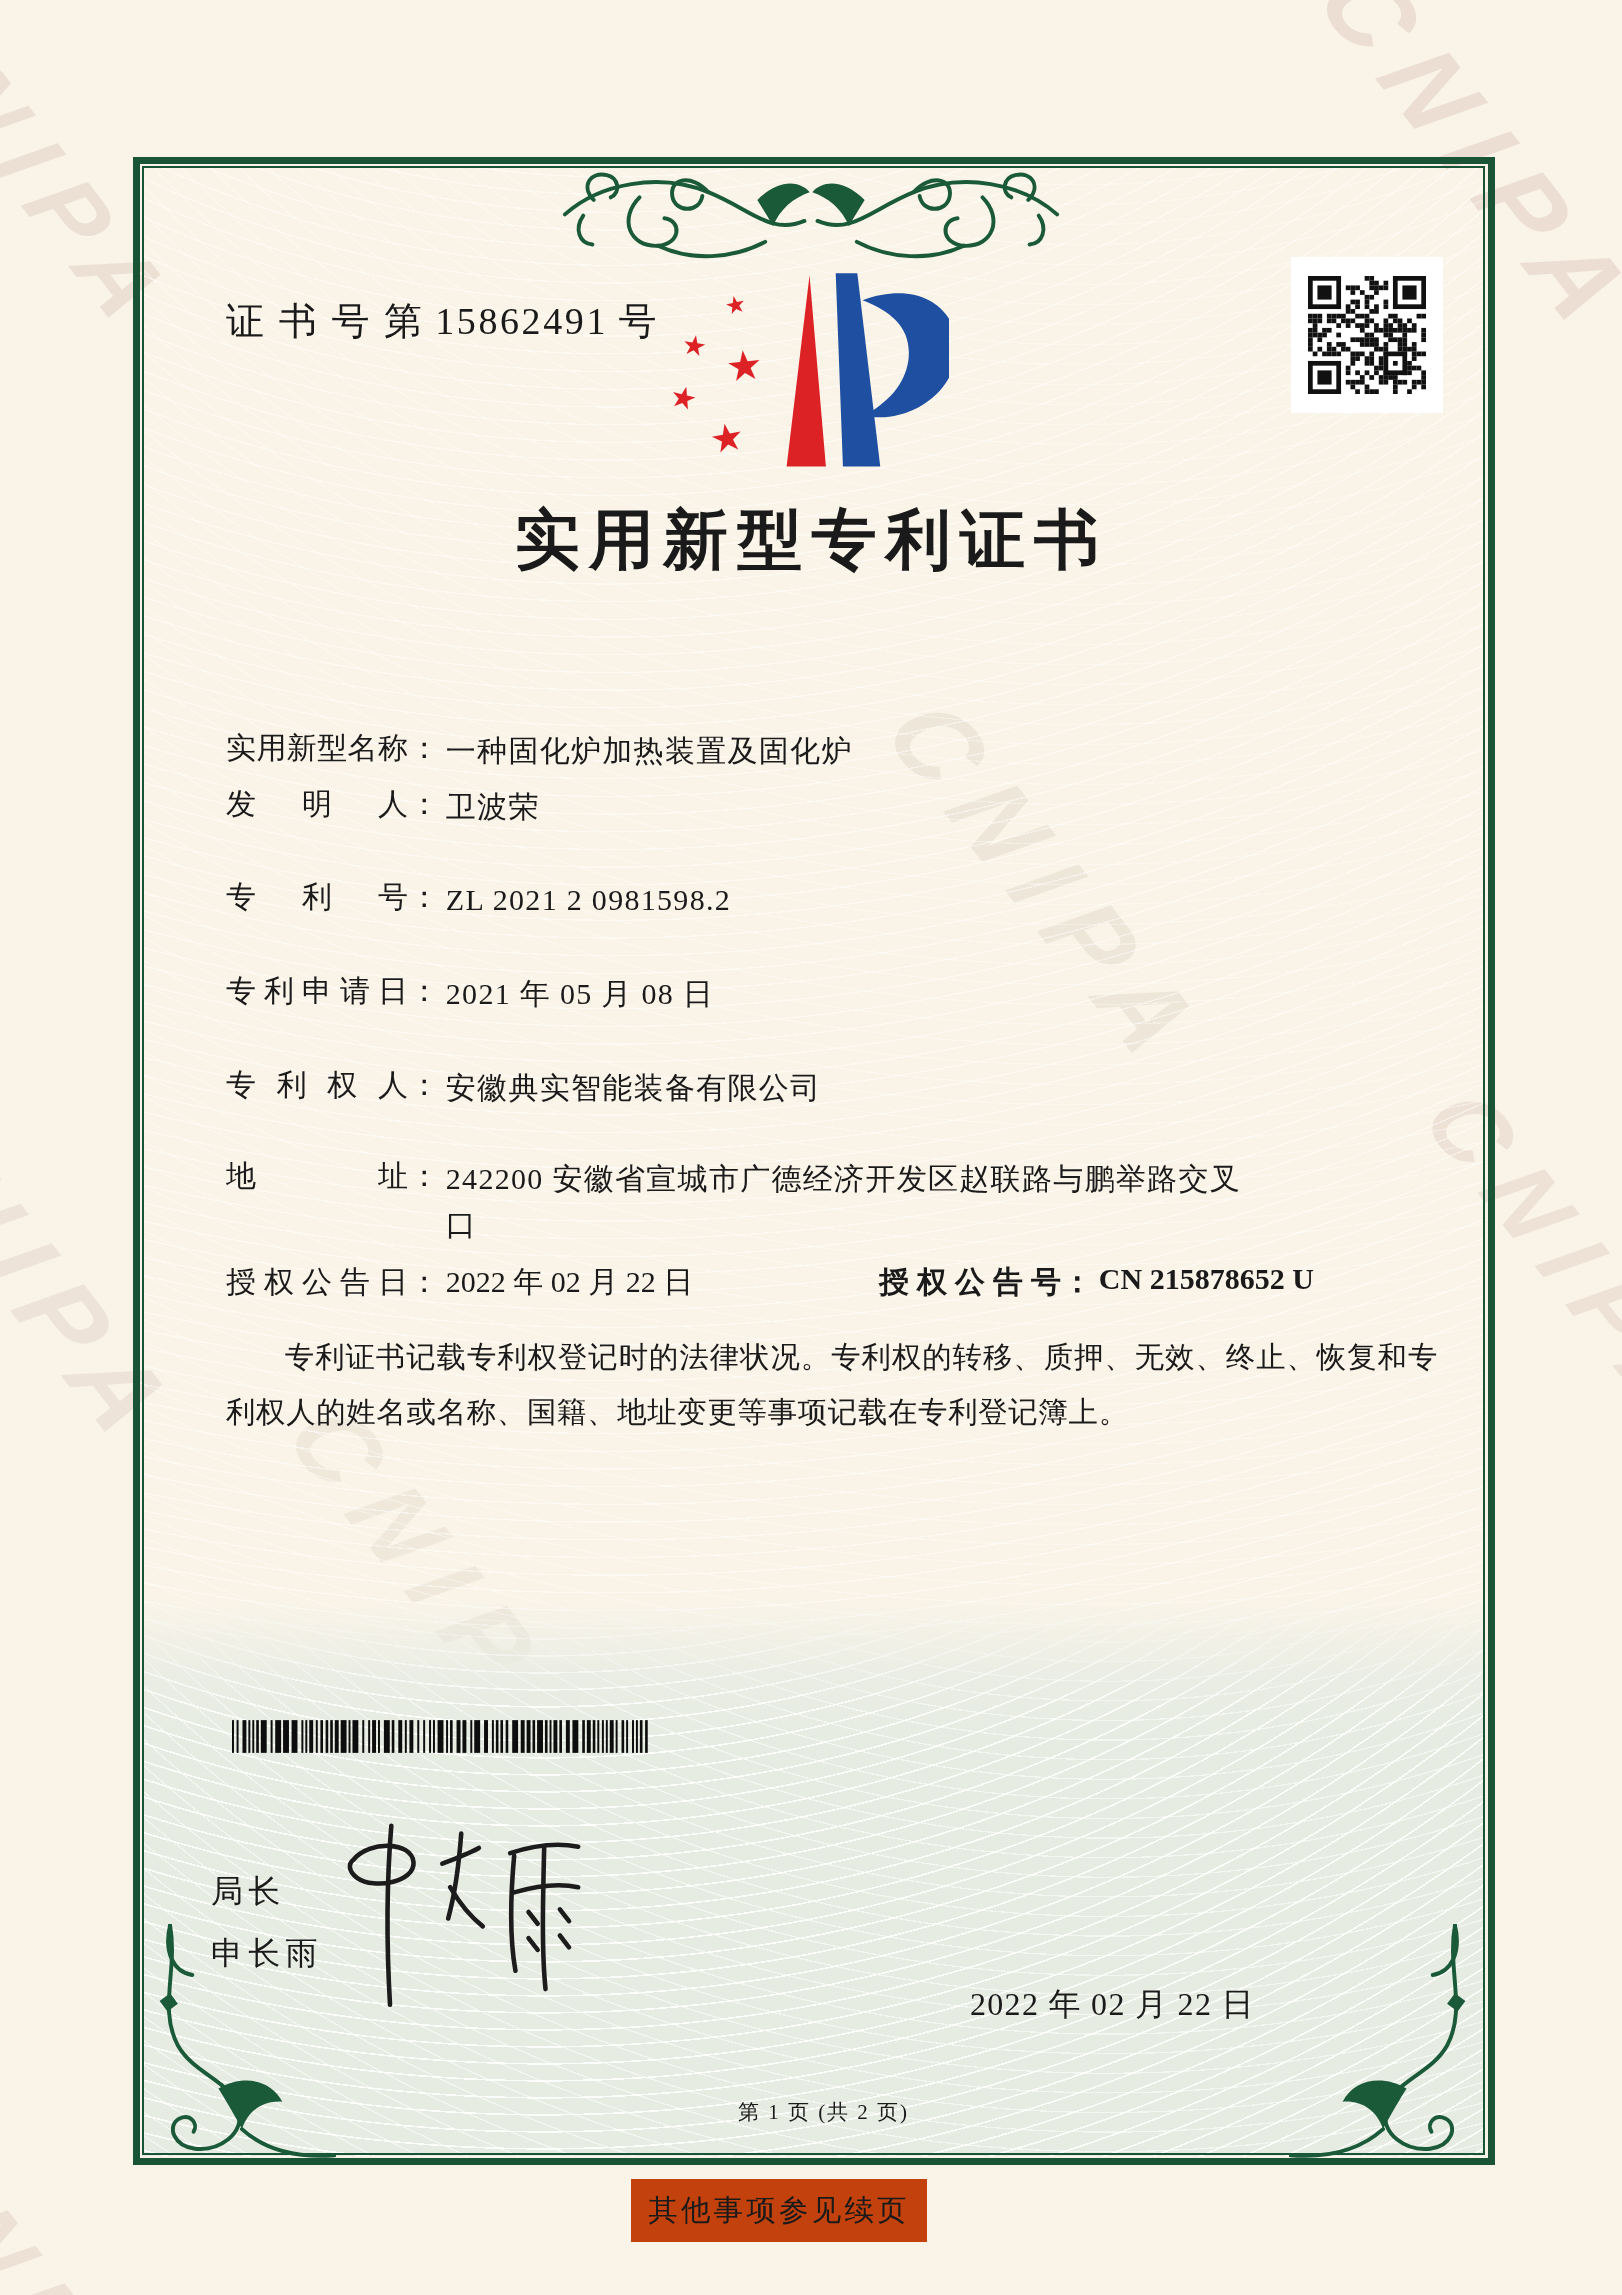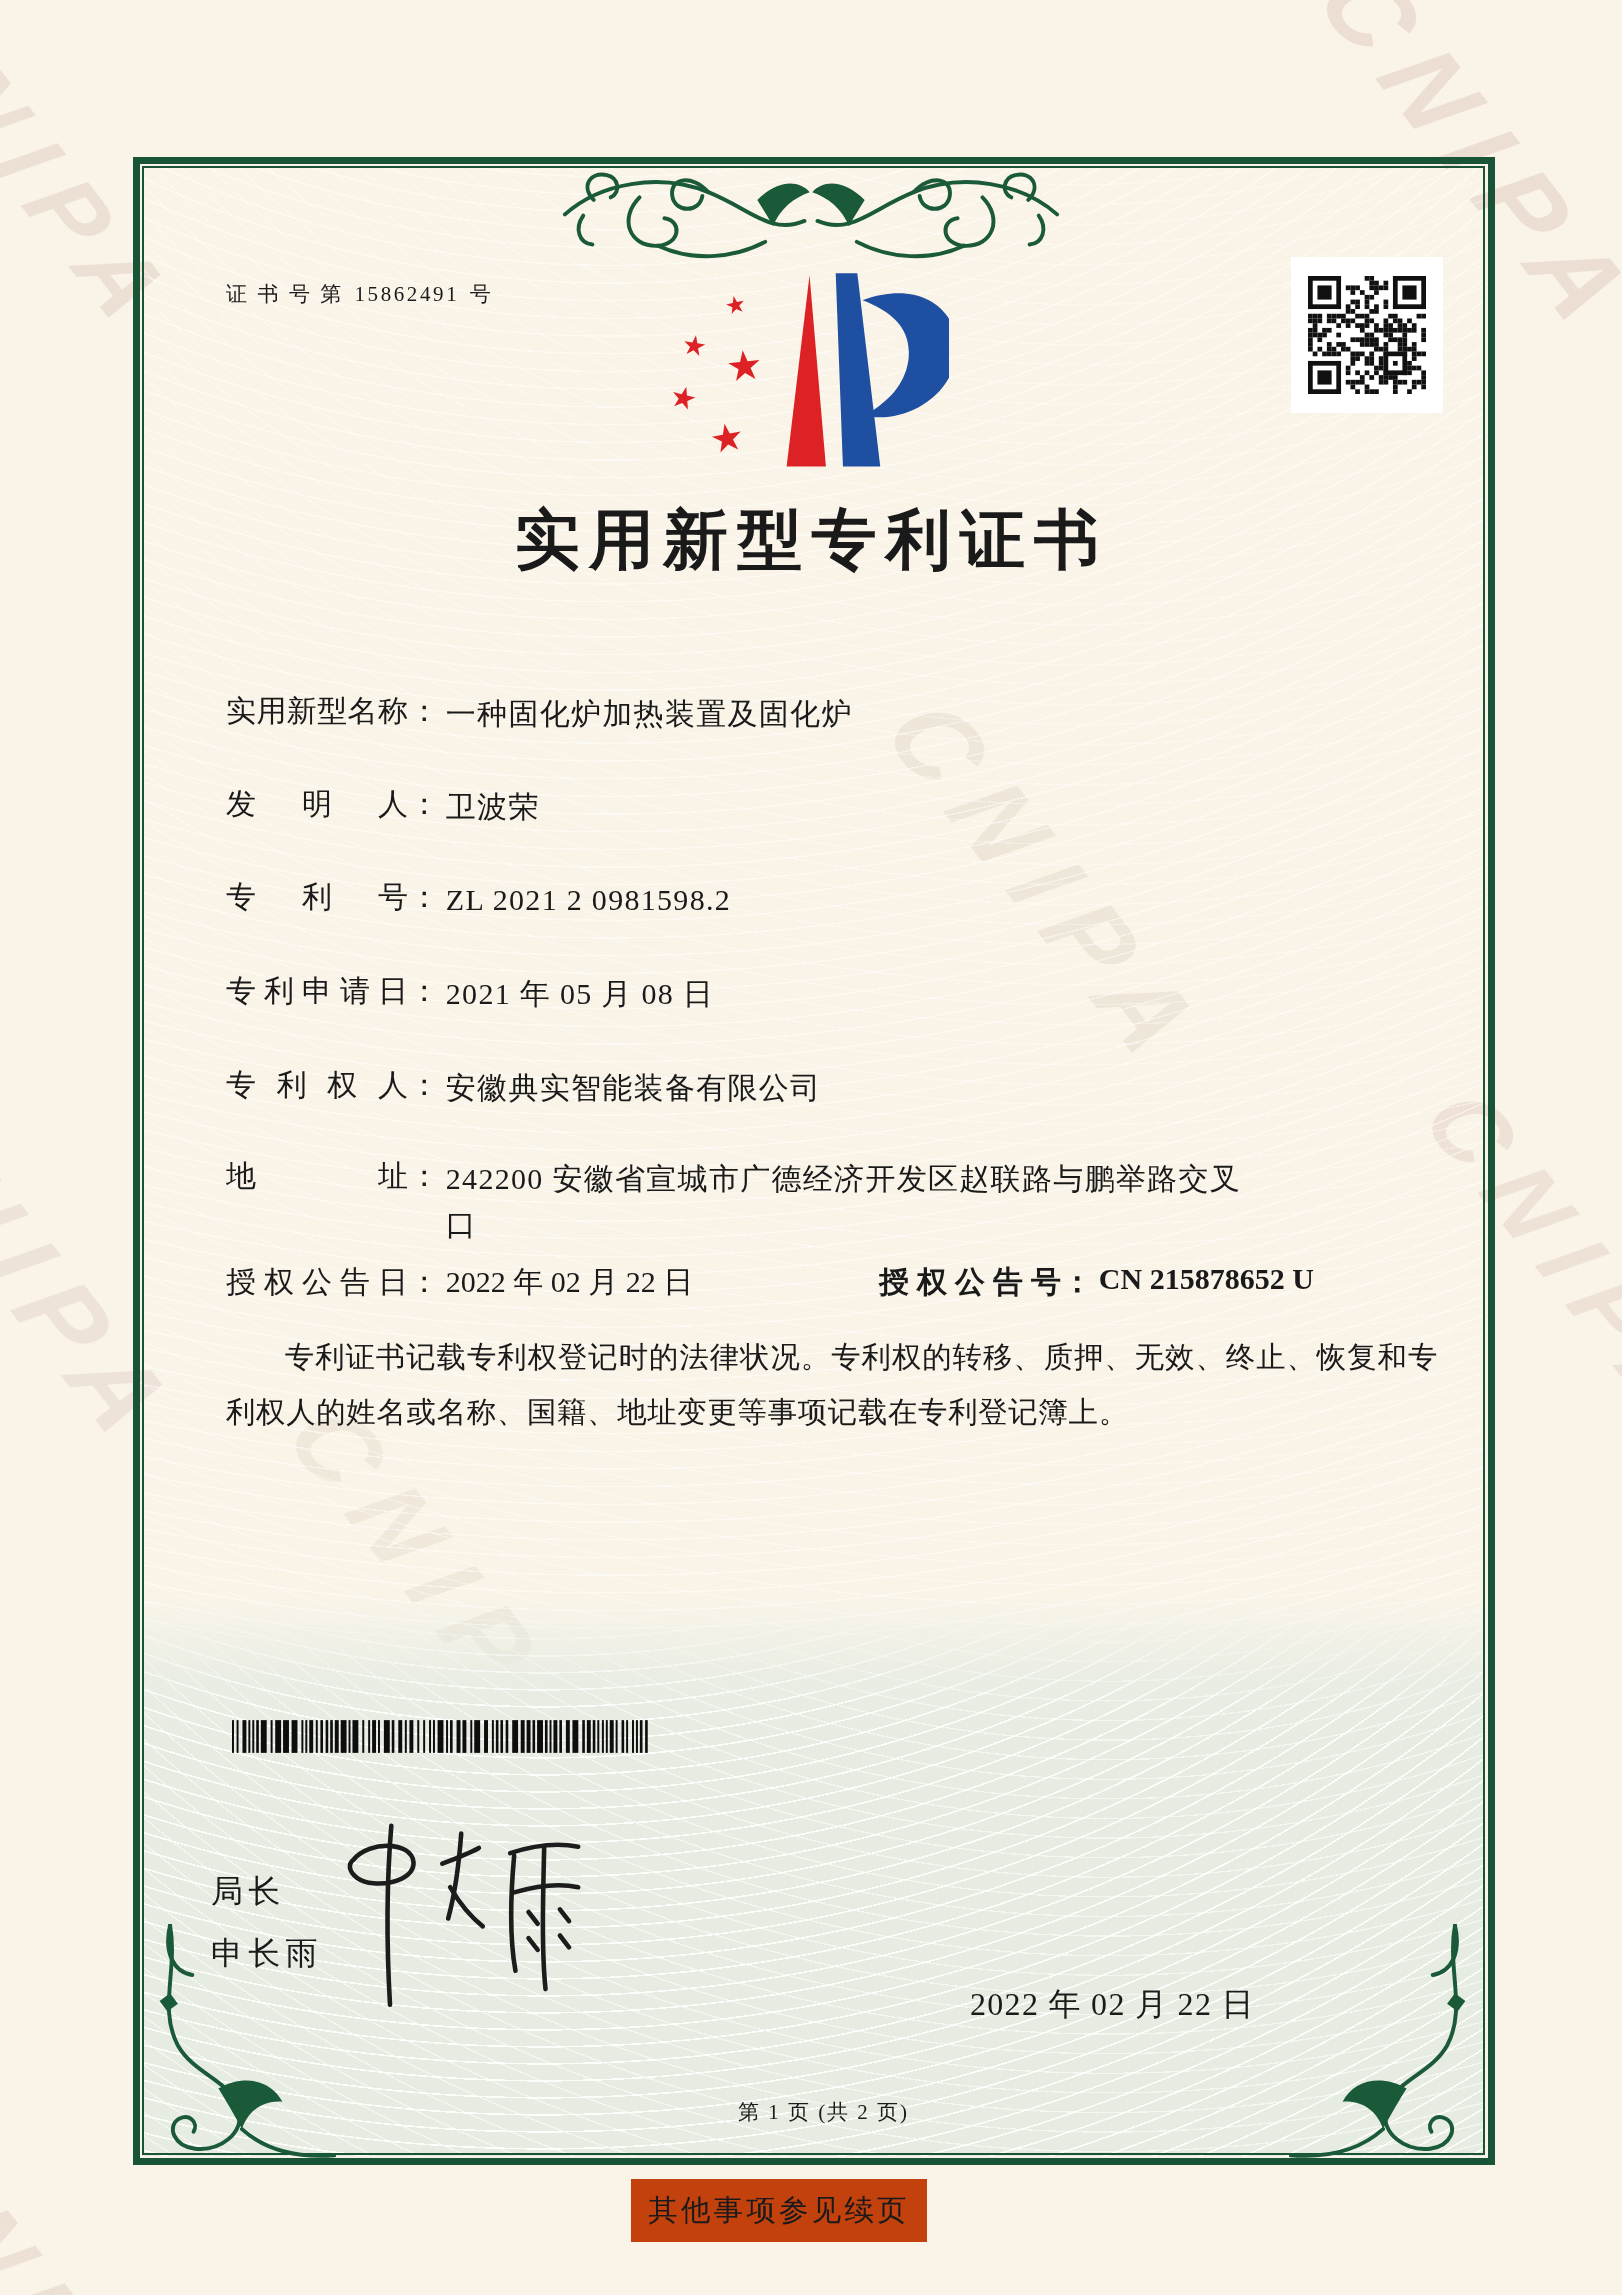--- a/index.html
+++ b/index.html
@@ -59,42 +59,42 @@
     border:7.2px solid #185435;box-sizing:border-box;z-index:2;
   }
   .frame-inner{
     left:142px;top:166px;width:1343px;height:1989px;
     border:2px solid #185435;box-sizing:border-box;z-index:2;
   }
   .ornament{z-index:3;pointer-events:none;}
 
   
   .cert-no{
-    left:226px;top:280px;font-size:21px;letter-spacing:2.6px;z-index:4;white-space:nowrap;
+    left:226px;top:296px;font-size:38px;letter-spacing:2.6px;z-index:4;white-space:nowrap;
   }
   .cert-no .num{margin:0 10.5px;}
   .logo{left:674px;top:257px;width:275px;height:216px;z-index:4;}
   .logo .star{
     position:absolute;color:#dd2226;
     font-family:"DejaVu Sans","Liberation Sans",sans-serif;line-height:1;
   }
   .qr-box{
     left:1291px;top:257px;width:152px;height:156px;background:#fff;z-index:4;
   }
   .page-title{
     left:0;top:496px;width:1623px;text-align:center;z-index:4;
     font-size:65px;font-weight:700;letter-spacing:9.2px;
   }
 
   
   .frow{position:absolute;left:226px;font-size:30px;z-index:4;white-space:nowrap;}
   .flabel{display:inline-block;width:182px;text-align:justify;text-align-last:justify;vertical-align:top;}
   .fcolon{display:inline-block;vertical-align:top;margin:0 6.5px 0 1.3px;}
   .fvalue{display:inline-block;max-width:808px;white-space:normal;vertical-align:top;letter-spacing:1.3px;line-height:46px;}
-  .r0{top:691px;} .r1{top:784px;} .r2{top:877px;} .r3{top:971px;} .r4{top:1065px;} .r5{top:1156px;}
+  .r0{top:728px;} .r1{top:784px;} .r2{top:877px;} .r3{top:971px;} .r4{top:1065px;} .r5{top:1156px;}
   .grant-left{position:absolute;left:226px;top:1262px;font-size:30px;z-index:4;white-space:nowrap;}
   .grant-right{position:absolute;left:879px;top:1262px;font-size:30px;z-index:4;white-space:nowrap;font-weight:bold;}
 
   
   .paras{
     left:226px;top:1330px;width:1212px;z-index:4;
     font-size:29.4px;line-height:55px;text-align:justify;letter-spacing:0.7px;
   }
   .paras p{margin:0;text-indent:2em;}
 

